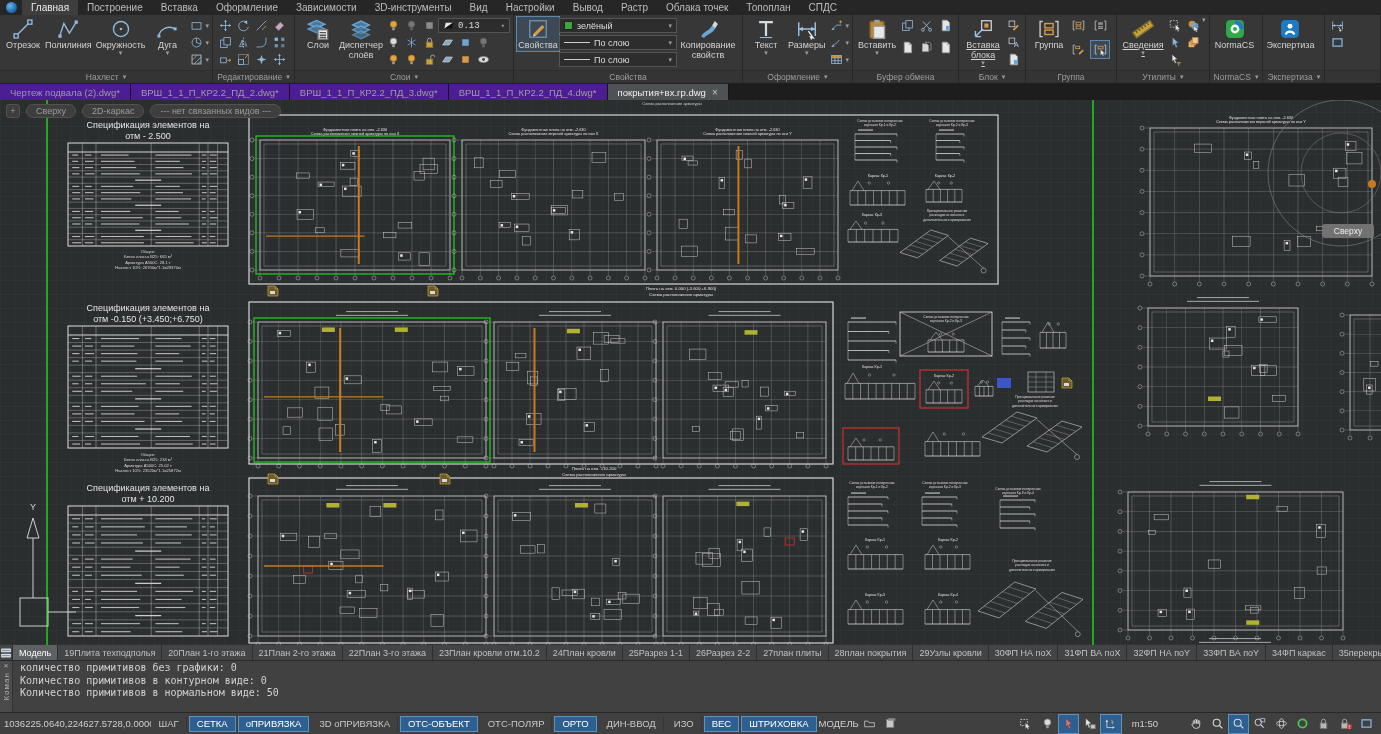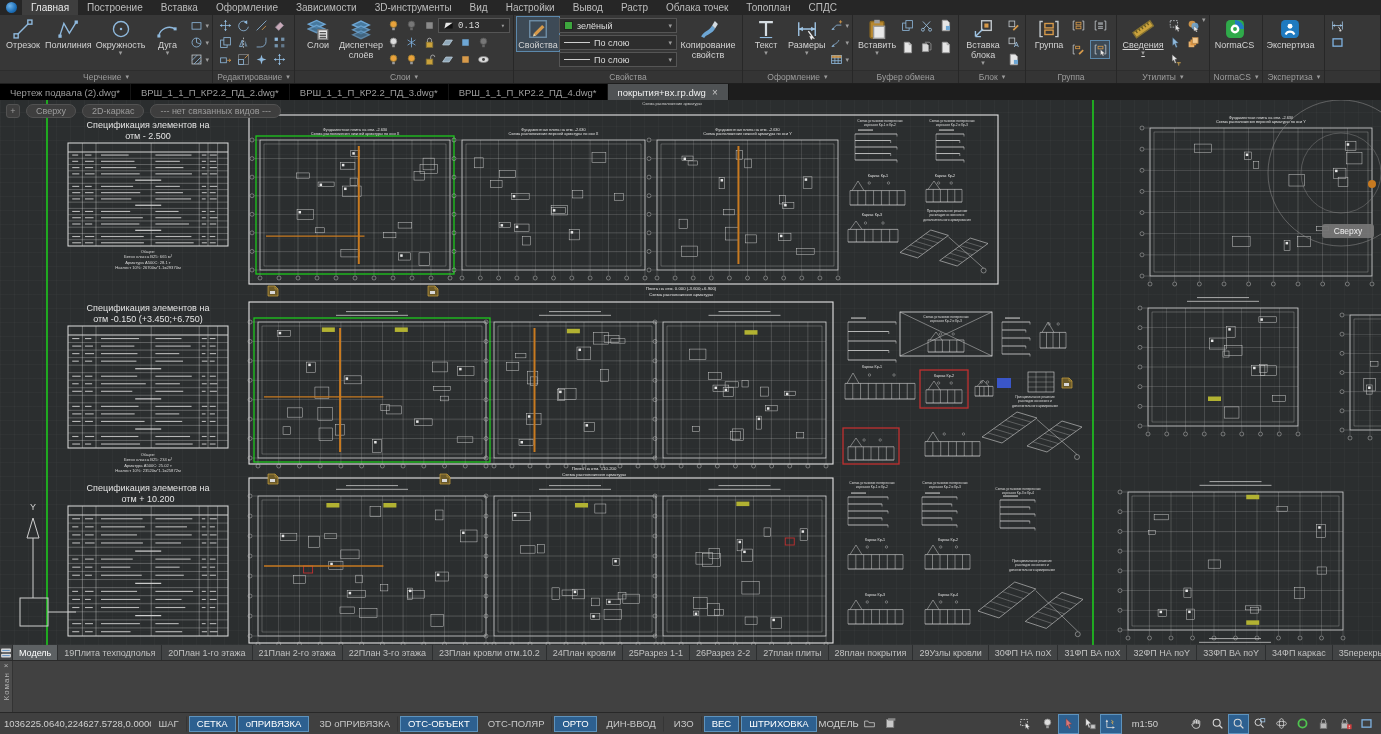--- a/index.html
+++ b/index.html
@@ -24,21 +24,21 @@
   .sb.sel{background:#3d4a56;outline:1px solid #5c88ab;}
   .scol{display:flex;flex-direction:column;}
   .srow{display:flex;}
   .chev{color:#9d9d9d;font-size:7px;line-height:6px;}
   .combo{height:15px;background:#2d2d2d;border:1px solid #555;color:#dcdcdc;font-size:9px;display:flex;align-items:center;gap:4px;padding:0 4px;margin:1px 0;}
   .combo .cv{flex:1;white-space:nowrap;overflow:hidden;}
   .combo .sw{width:9px;height:9px;background:#3da53d;border:1px solid #222;}
   .combo .ln{width:26px;height:1px;background:#cfcfcf;}
   
   .doctabs{height:16px;background:#1d1d1d;display:flex;align-items:stretch;font-size:9.5px;color:#9d9d9d;}
-  .dtab{padding:0 10px;display:flex;align-items:center;gap:6px;background:#000000;border-right:1px solid #151515;white-space:nowrap;cursor:default;}
+  .dtab{padding:0 10px;display:flex;align-items:center;gap:6px;background:#4c1d95;border-right:1px solid #151515;white-space:nowrap;cursor:default;}
   .dtab.active{background:#4f5254;color:#f0f0f0;}
   .dtab .x{color:#c4c4c4;font-size:10px;}
   
   .canvas{position:relative;height:545px;background:
      repeating-linear-gradient(0deg,rgba(255,255,255,0.022) 0 1px,transparent 1px 14px),
      repeating-linear-gradient(90deg,rgba(255,255,255,0.022) 0 1px,transparent 1px 14px),#2b2e2f;overflow:hidden;}
   .ovl{position:absolute;top:4px;left:6px;display:flex;gap:6px;z-index:5;}
   .ovlbtn{height:14px;border-radius:8px;background:#3e3e3e;border:1px solid #525252;color:#9b9b9b;font-size:9px;display:flex;align-items:center;padding:0 9px;white-space:nowrap;}
   .ovlbtn.plus{width:14px;padding:0;justify-content:center;border-radius:3px;}
   
@@ -144,21 +144,21 @@
                 <svg viewBox="0 0 16 16" width="13" height="13">
                   <rect x="2.5" y="2.5" width="11" height="11" fill="none" stroke="#c3c9ce"></rect>
                   <path d="M2.5 9 L9 2.5 M5 13.5 L13.5 5 M9.5 13.5 L13.5 9.5" stroke="#8fb9dd" fill="none"></path>
                 </svg>
               </div>
               <span class="chev" style="align-self: center;">▾</span>
             </div>
           </div>
         </div>
         <div class="rfoot">
-          <span>Черчение</span>
+          <span>Нахлест</span>
           <span class="chev">▾</span>
         </div>
       </div>
       <div class="rgroup" style="width: 82px;">
         <div class="rbody">
           <div style="display: grid; grid-template-columns: repeat(4, 18px);">
             <div class="sb">
               <svg viewBox="0 0 16 16" width="13" height="13">
                 <path d="M8 1.5 L8 14.5 M1.5 8 L14.5 8" stroke="#8fb9dd" fill="none"></path>
                 <path d="M8 1 L6.3 3.8 L9.7 3.8 Z M8 15 L6.3 12.2 L9.7 12.2 Z M1 8 L3.8 6.3 L3.8 9.7 Z M15 8 L12.2 6.3 L12.2 9.7 Z" fill="#8fb9dd"></path>
@@ -512,21 +512,21 @@
               </svg>
             </div>
           </div>
         </div>
         <div class="rfoot">
           <span>Буфер обмена</span>
         </div>
       </div>
       <div class="rgroup">
         <div class="rbody">
-          <div class="bb" style="width: 42px;">
+          <div class="bb" style="width: 42px; text-decoration: underline;">
             <svg viewBox="0 0 16 16" width="22" height="22">
               <rect x="7" y="2" width="7" height="7" fill="none" stroke="#c3c9ce"></rect>
               <rect x="9" y="4" width="3" height="3" fill="#d79a4a"></rect>
               <path d="M2.5 13.5 L8 8 M2.5 13.5 v-4 M2.5 13.5 h4" stroke="#9fc4e4" fill="none"></path>
             </svg>
             <div class="lbl">Вставка блока</div>
             <div class="chev">▾</div>
           </div>
           <div class="scol">
             <div class="sb">
@@ -2399,20 +2399,23 @@
       <div class="stab">32ФП НА поY</div>
       <div class="stab">33ФП ВА поY</div>
       <div class="stab">34ФП каркас</div>
       <div class="stab">35перекрытие нижняя X</div>
     </div>
   <div class="cmd">
     <div class="cmdstrip">
       <span>×</span>
       <span class="vt">Коман</span>
     </div>
+    <div class="cmdlines" id="cmdlines">количество примитивов без графики: 0
+Количество примитивов в контурном виде: 0
+Количество примитивов в нормальном виде: 50</div>
   </div>
   <div class="status" id="statusbar">
     <div class="coords">1036225.0640,224627.5728,0.0000</div>
   <div class="tgl">ШАГ</div>
       <div class="tgl on">СЕТКА</div>
       <div class="tgl on">оПРИВЯЗКА</div>
       <div class="tgl">3D оПРИВЯЗКА</div>
       <div class="tgl on">ОТС-ОБЪЕКТ</div>
       <div class="tgl">ОТС-ПОЛЯР</div>
       <div class="tgl on">ОРТО</div>

